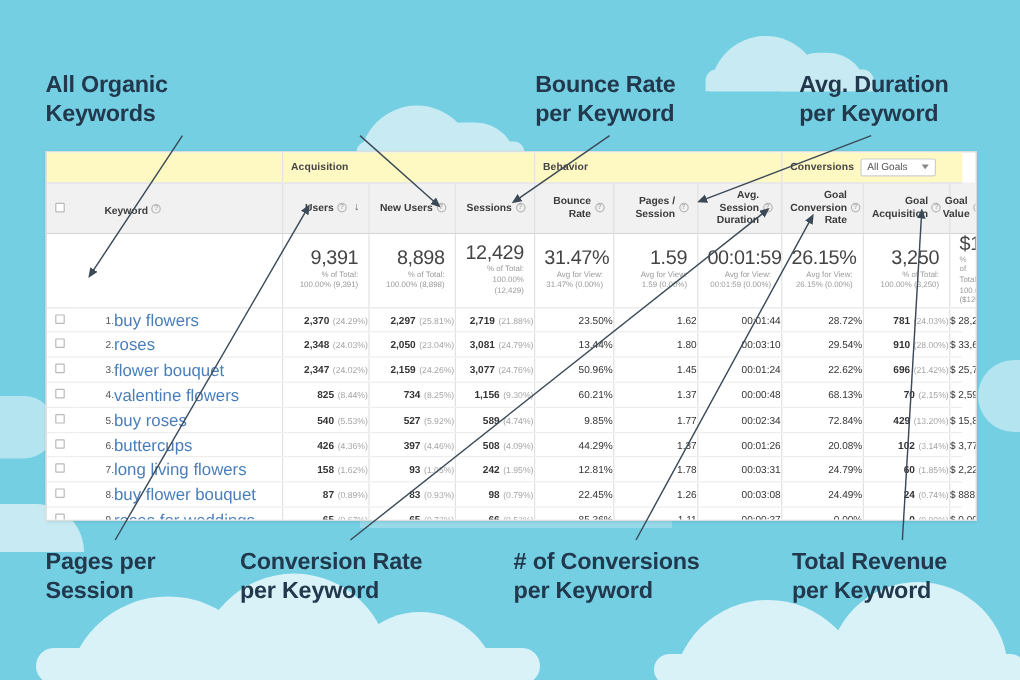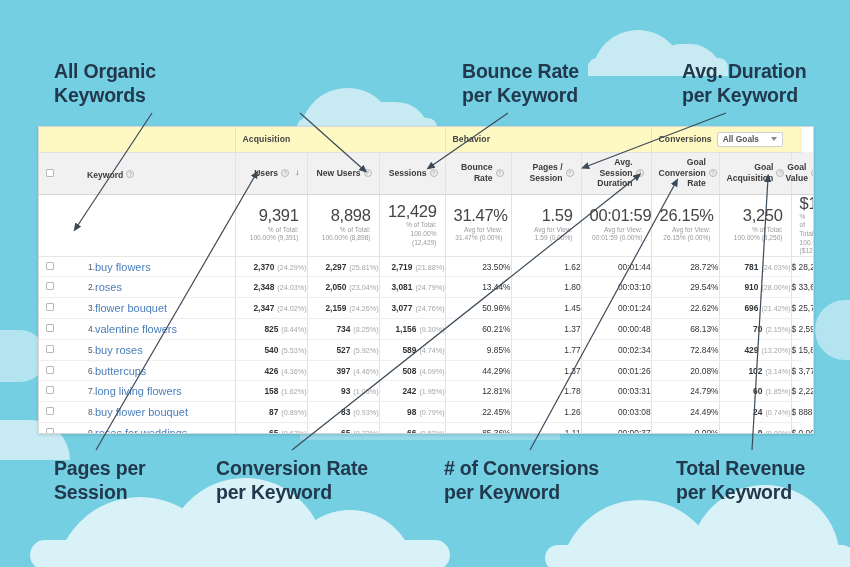--- a/index.html
+++ b/index.html
@@ -22,21 +22,20 @@
 
   
   .anno {
     position: absolute;
     color: #22384d;
     font-weight: bold;
     font-size: 19.5px;
     line-height: 1.23;
     letter-spacing: -0.2px;
     white-space: pre-line;
-    margin-left: 16px;
   }
 
   
   #arrows { position: absolute; left: 0; top: 0; width: 850px; height: 567px; pointer-events: none; }
 
   
   #ga {
     position: absolute;
     left: 38px; top: 126px;
     width: 776px; height: 308px;
@@ -56,21 +55,21 @@
     font-size: 8.6px; font-weight: bold; color: #444;
     padding-left: 7px; letter-spacing: .1px;
   }
   .vsep { border-left: 1px solid #e2e2e2; }
 
   
   .convwrap { display: flex; align-items: center; gap: 5px; padding-left: 7px; }
   .selbox {
     display: inline-flex; align-items: center; gap: 12px;
     border: 1px solid #cfcfcf; background: #fff;
-    font-size: 8.4px; color: #555; font-weight: bold;
+    font-size: 8.4px; color: #555; font-weight: normal;
     padding: 2px 5px; border-radius: 2px; height: 15px;
   }
   .caret { width: 0; height: 0; border-left: 3px solid transparent; border-right: 3px solid transparent; border-top: 4px solid #888; }
 
   
   .colrow td { height: 42px; background: #f1f1f1; border-bottom: 1px solid #d6d6d6; }
   .colh {
     display: flex; align-items: center; gap: 3px;
     font-size: 8.6px; font-weight: bold; color: #3b3b3b;
     padding: 0 7px; line-height: 1.25;
@@ -94,21 +93,21 @@
 
   
   .drow td { height: 20.8px; border-bottom: 1px solid #eeeeee; background: #fff; }
   .drow:last-child td { border-bottom: none; }
   .chkcell { text-align: center; }
   .chk {
     display: inline-block; width: 8px; height: 8px;
     border: 1px solid #b9b9b9; background: #fff; border-radius: 1px;
   }
   .idx { font-size: 8.4px; color: #555; text-align: right; padding-right: 6px; }
-  .kw { font-size: 11px; color: #4a7ebb; padding-left: 6px; white-space: nowrap; overflow: hidden; text-overflow: ellipsis; }
+  .kw { font-size: 14px; color: #4a7ebb; padding-left: 6px; white-space: nowrap; overflow: hidden; text-overflow: ellipsis; }
   .num { font-size: 8.4px; color: #333; text-align: right; padding-right: 8px; white-space: nowrap; }
   .num b { font-weight: bold; }
   .pct { color: #a5a5a5; font-size: 7.2px; margin-left: 3px; }
   .plain { font-size: 8.4px; color: #333; text-align: right; padding-right: 10px; white-space: nowrap; margin-top: 29px; }
 </style>
 </head>
 <body>
 
 <div id="stage">
 

